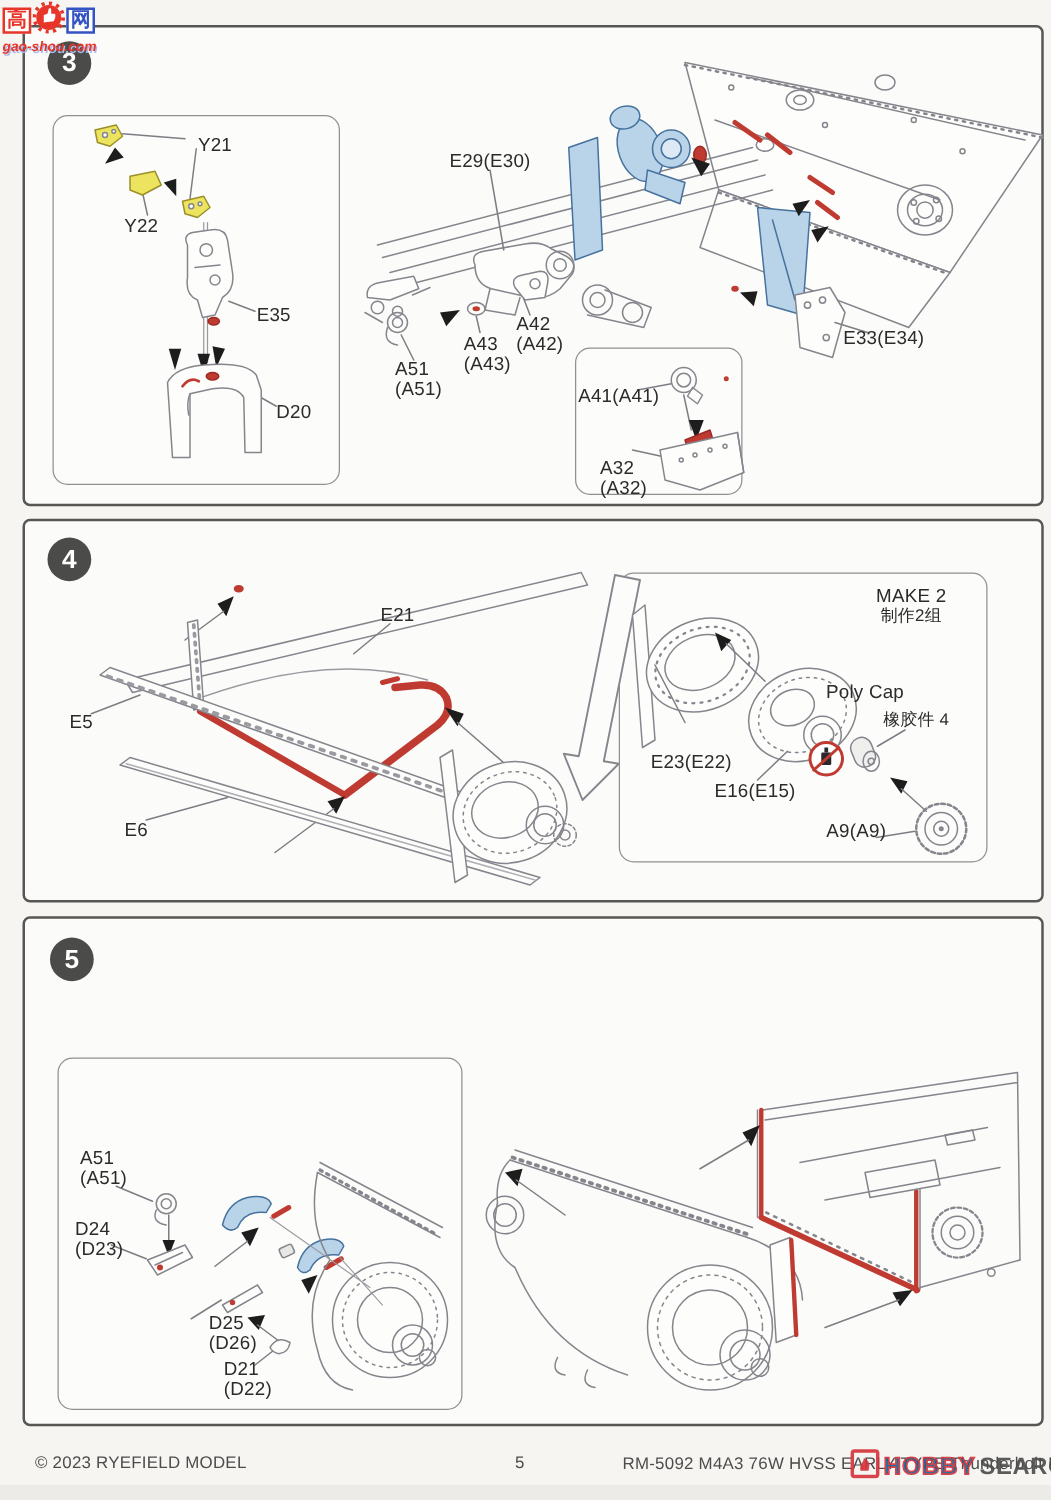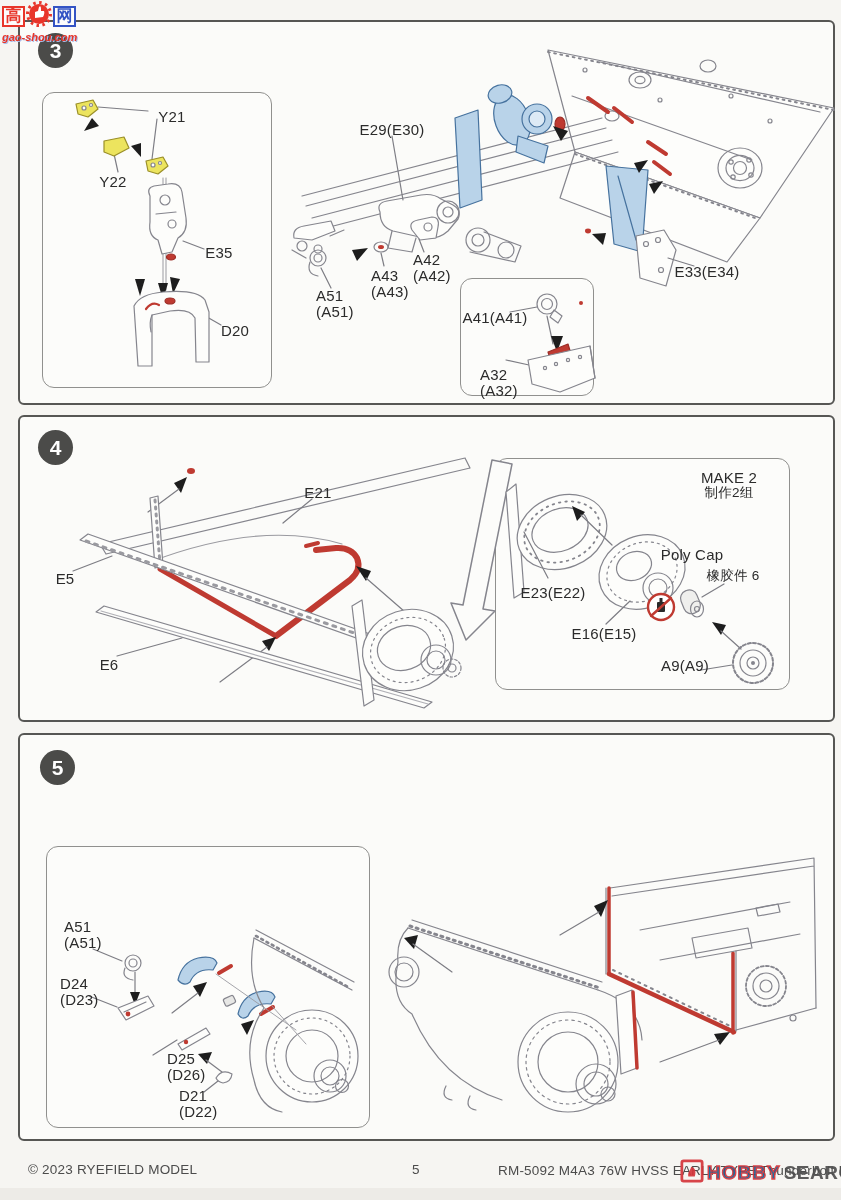--- a/index.html
+++ b/index.html
@@ -380,24 +380,24 @@
   <div class="lbl two" style="left:480px;top:349px;margin-top:18px;">
     <span>A32</span>
     <span>(A32)</span>
   </div>
 
   <div class="lbl c" style="left:318px;top:492px;">E21</div>
   <div class="lbl c" style="left:65px;top:578px;">E5</div>
   <div class="lbl c" style="left:109px;top:664px;">E6</div>
   <div class="lbl c" style="left:729px;top:477px;">MAKE 2</div>
   <div class="lbl c cn" style="left:729px;top:493px;">制作2组</div>
-  <div class="lbl c" style="left:553px;top:592px;">E23(E22)</div>
+  <div class="lbl c" style="left:553px;top:610px;">E23(E22)</div>
   <div class="lbl c" style="left:604px;top:633px;">E16(E15)</div>
   <div class="lbl c" style="left:692px;top:554px;">Poly Cap</div>
-  <div class="lbl c cn" style="left:733px;top:576px;">橡胶件 6</div>
+  <div class="lbl c cn" style="left:733px;top:576px;">橡胶件 4</div>
   <div class="lbl c" style="left:685px;top:665px;">A9(A9)</div>
 
   <div class="lbl two" style="left:64px;top:919px;">
     <span>A51</span>
     <span>(A51)</span>
   </div>
   <div class="lbl two" style="left:60px;top:976px;">
     <span>D24</span>
     <span>(D23)</span>
   </div>

